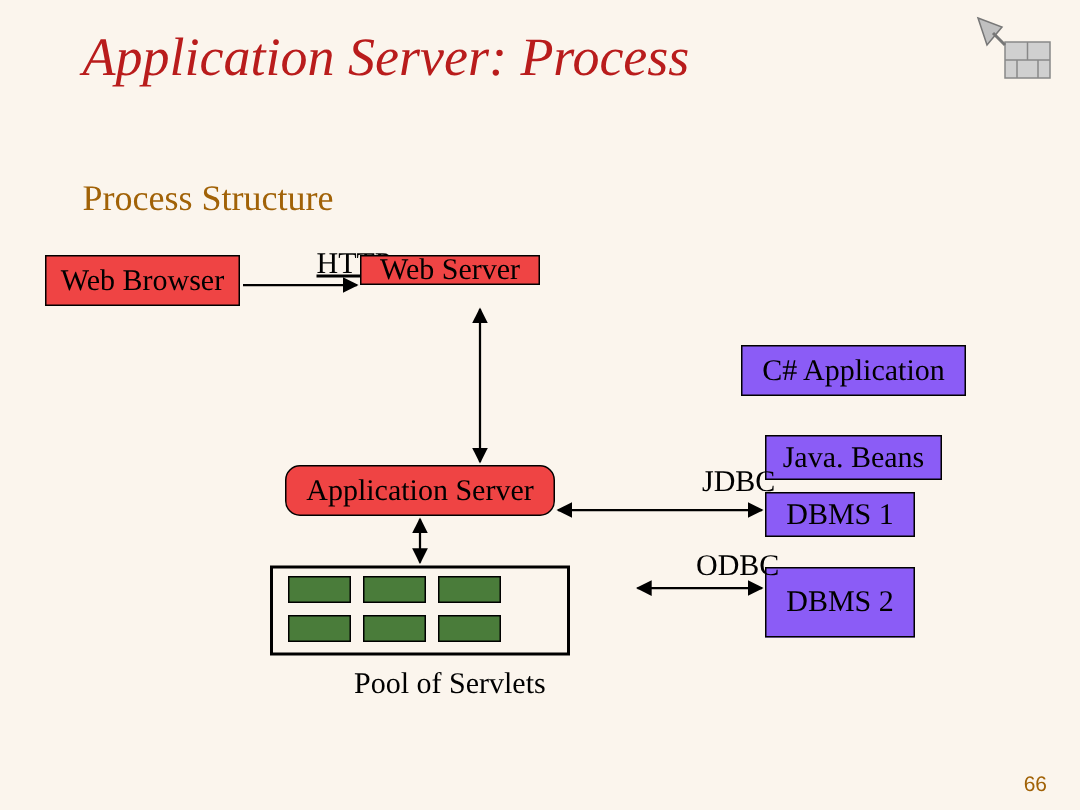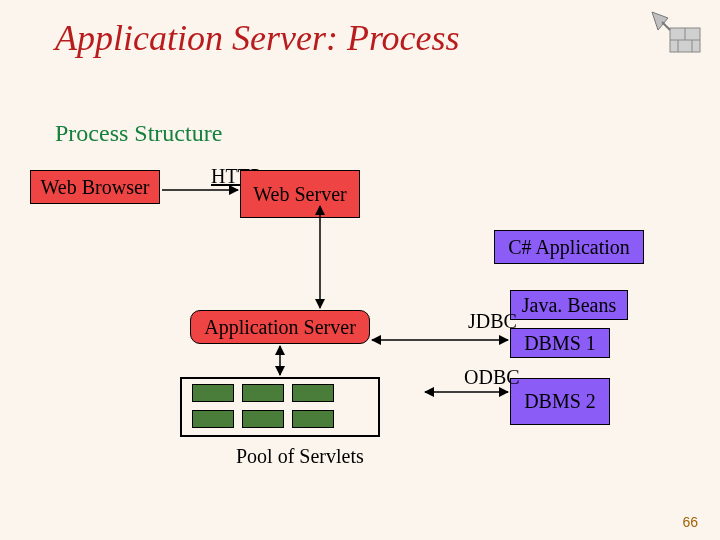--- a/index.html
+++ b/index.html
@@ -18,21 +18,21 @@
     font-size: 36px;
     font-style: italic;
     color: #b91c1c;
     line-height: 1.15;
   }
   .subtitle {
     position: absolute;
     top: 120px;
     left: 55px;
     font-size: 24px;
-    color: #15803d;
+    color: #a16207;
   }
   .page-num {
     position: absolute;
     bottom: 10px;
     right: 22px;
     font-size: 14px;
     color: #a16207;
     font-family: Arial, sans-serif;
   }
   .box {
@@ -101,21 +101,21 @@
 </div>
 
 <div class="subtitle">Process Structure</div>
 
 <div class="box" style="left:30px; top:170px; width:130px; height:34px;">
   <span>Web Browser</span>
 </div>
 
 <div class="label" style="left:175px; top:165px; text-decoration: underline;">HTTP</div>
 
-<div class="box" style="left:240px; top:170px; width:120px; height:48px;">
+<div class="box" style="left:240px; top:170px; width:120px; height:20px;">
   <span>Web Server</span>
 </div>
 
 <div class="box box-white" style="left:494px; top:230px; width:150px; height:34px;">
   <span>C# Application</span>
 </div>
 
 <div class="box box-white" style="left:510px; top:290px; width:118px; height:30px;">
   <span>Java. Beans</span>
 </div>

